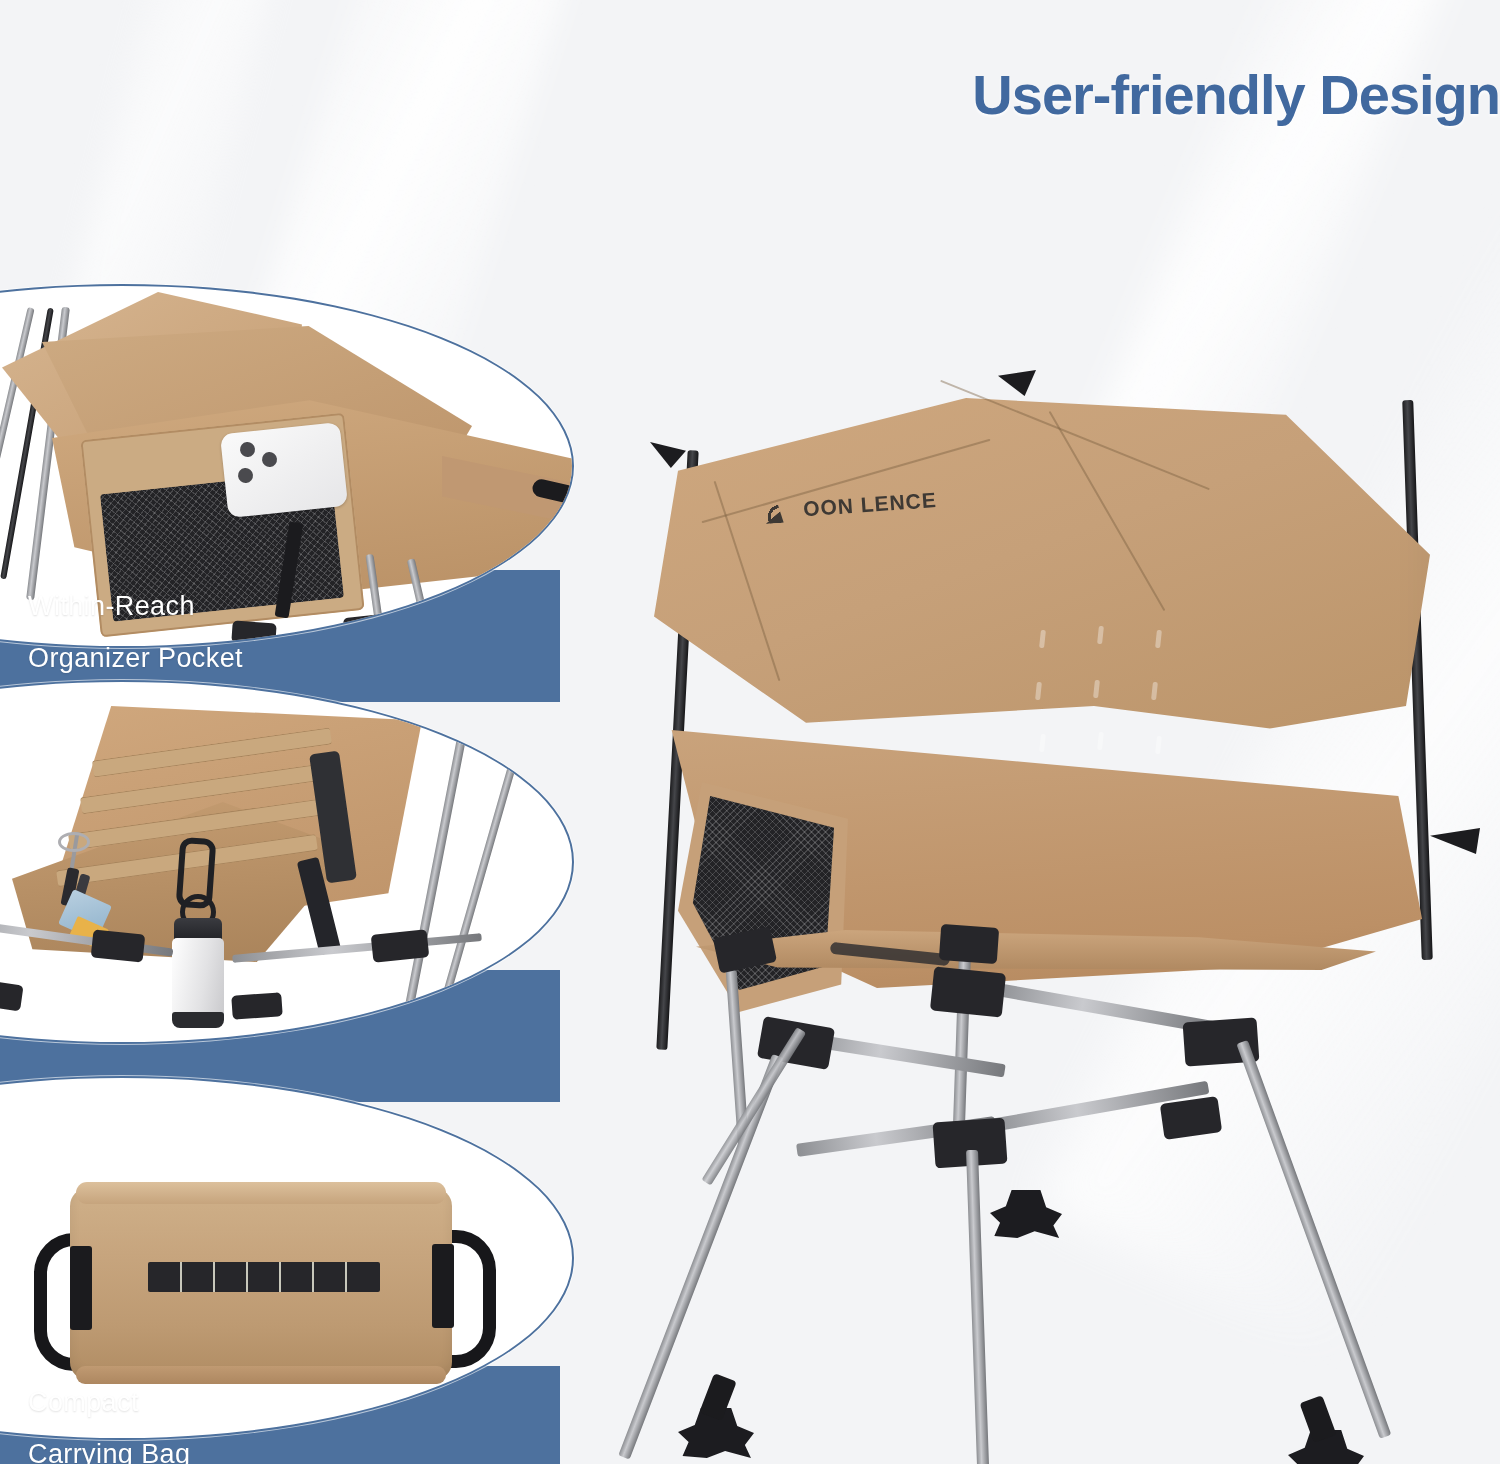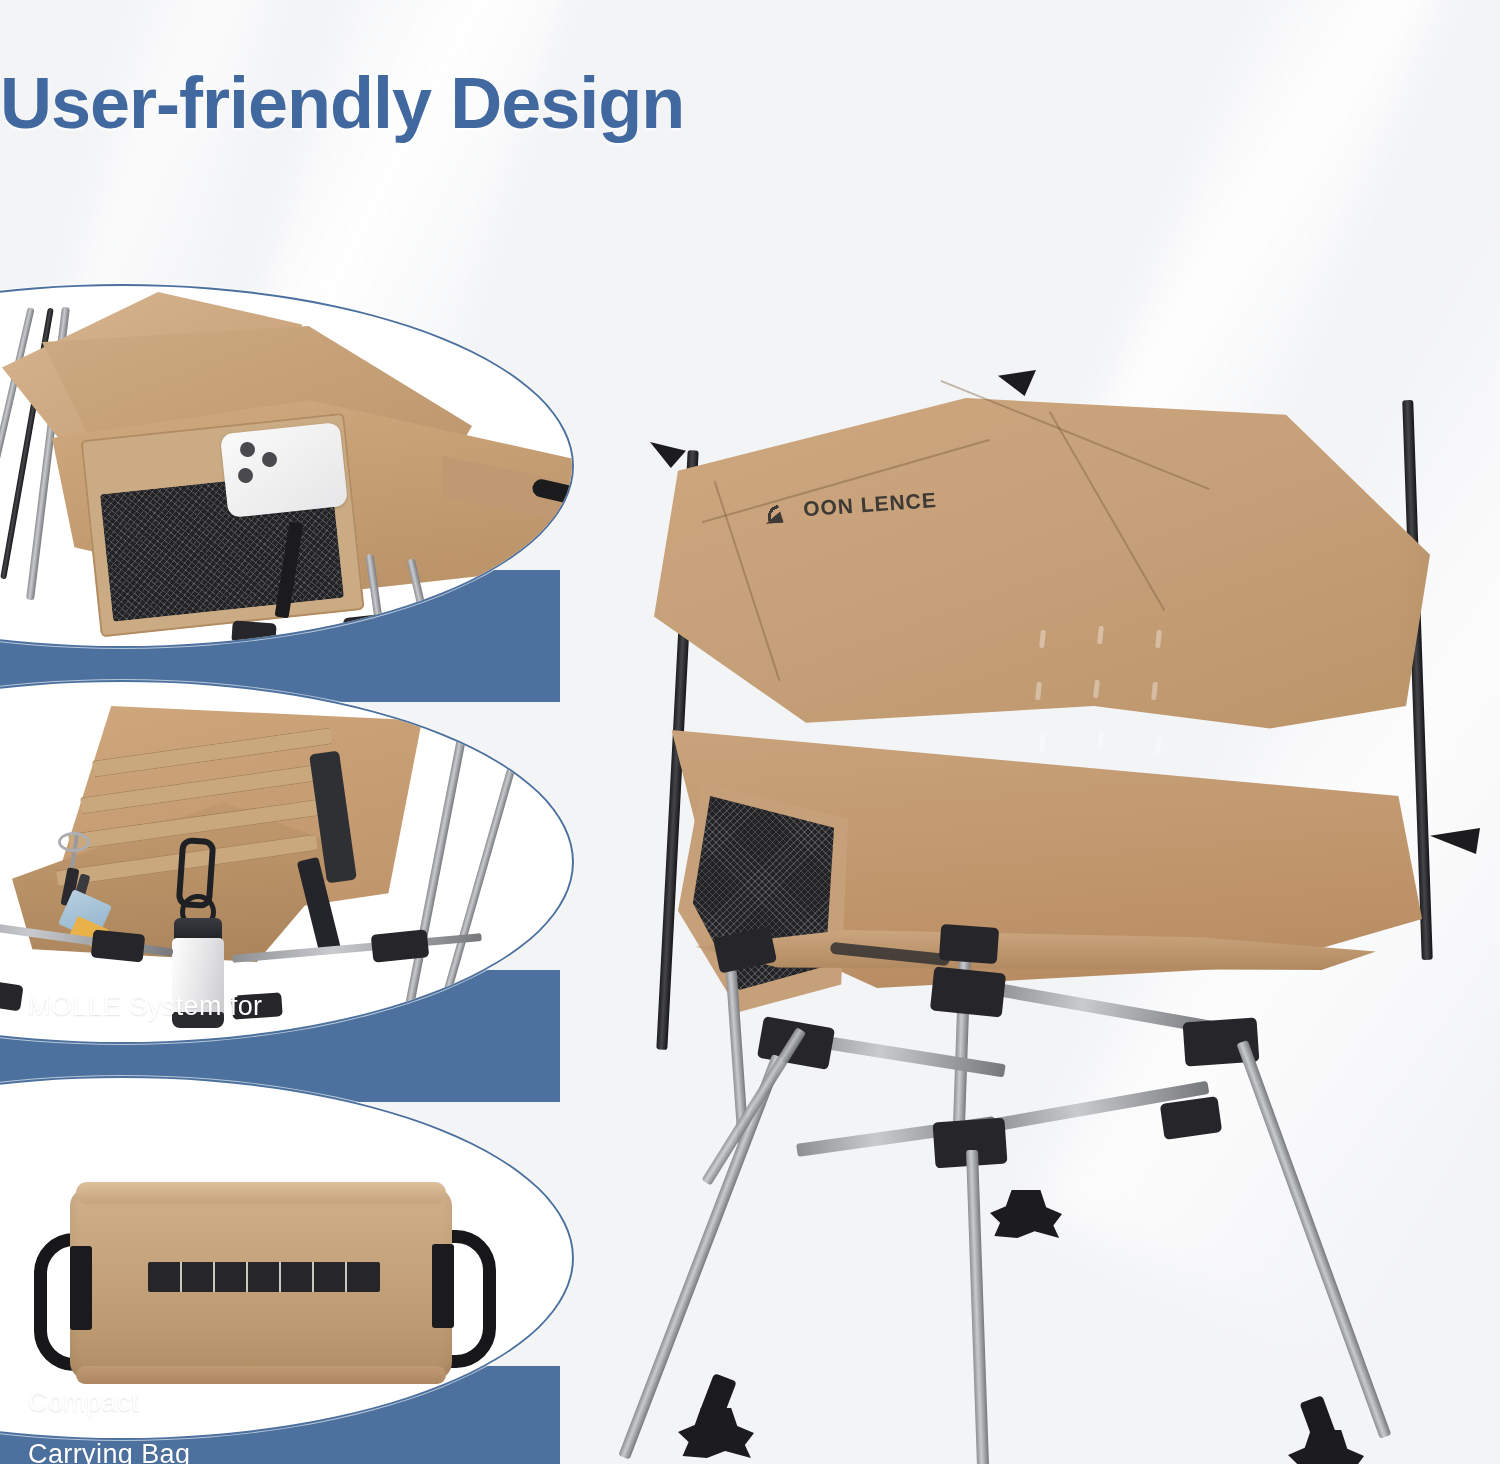--- a/index.html
+++ b/index.html
@@ -17,22 +17,22 @@
   .bg-base{position:absolute;inset:0;background:#f3f4f6;}
   .sheen{position:absolute;background:linear-gradient(100deg,rgba(255,255,255,0) 0%,rgba(255,255,255,.95) 45%,rgba(255,255,255,0) 100%);}
   .sheen.s1{left:300px;top:-260px;width:200px;height:900px;transform:rotate(17deg);filter:blur(12px);}
   .sheen.s2{left:1180px;top:-120px;width:160px;height:700px;transform:rotate(22deg);filter:blur(16px);}
   .sheen.s3{left:1280px;top:140px;width:340px;height:1200px;transform:rotate(26deg);filter:blur(22px);opacity:.8;}
   .sheen.s4{left:120px;top:-200px;width:120px;height:620px;transform:rotate(14deg);filter:blur(14px);opacity:.7;}
 
   
   .title{
     position:absolute;left:0;right:0;top:62px;
-    text-align:left;
-    font-size:72px;font-weight:bold;
+    text-align:right;
+    font-size:56px;font-weight:bold;
     letter-spacing:-1px;
     color:#41699f;
     text-shadow:0 2px 3px rgba(255,255,255,.9);
     white-space:nowrap;
   }
 
   
   .features{position:absolute;left:0;top:284px;width:620px;height:1180px;}
 
   .feature{position:absolute;left:0;width:620px;height:400px;}
@@ -181,20 +181,24 @@
         <div class="blk" style="left:610px;top:236px;width:14px;height:96px;transform:rotate(9deg);border-radius:3px;"></div>
 
         <div class="pole" style="left:700px;top:268px;width:8px;height:95px;transform:rotate(-8deg);"></div>
         <div class="pole" style="left:745px;top:272px;width:8px;height:92px;transform:rotate(-13deg);"></div>
         <div class="hub" style="left:672px;top:330px;width:40px;height:24px;transform:rotate(-6deg);"></div>
         <div class="hub" style="left:560px;top:336px;width:44px;height:22px;transform:rotate(4deg);"></div>
 
       </div>
     </div>
 
+    <div class="caption">
+      <span>Within-Reach</span>
+      <span>Organizer Pocket</span>
+    </div>
   </div>
 
   <div class="feature f2">
     <div class="band"></div>
 
     <div class="oval">
       <div class="oval-inner">
 
         <div class="fab" style="left:330px;top:24px;width:420px;height:240px;clip-path:polygon(26% 0%,100% 6%,92% 78%,8% 100%);background:linear-gradient(165deg,#d0a87e,#bd9268);"></div>
         <div class="fab-d" style="left:340px;top:120px;width:340px;height:160px;clip-path:polygon(0% 48%,62% 0%,100% 30%,72% 100%,6% 92%);background:linear-gradient(175deg,#c49c71,#a9835a);"></div>
@@ -227,21 +231,20 @@
         <div class="pole" style="left:262px;top:250px;width:240px;height:8px;transform:rotate(8deg);"></div>
         <div class="pole" style="left:560px;top:262px;width:250px;height:8px;transform:rotate(-5deg);"></div>
         <div class="hub" style="left:420px;top:250px;width:52px;height:28px;transform:rotate(6deg);"></div>
         <div class="hub" style="left:700px;top:250px;width:56px;height:28px;transform:rotate(-6deg);"></div>
         <div class="hub" style="left:300px;top:300px;width:50px;height:26px;transform:rotate(8deg);"></div>
         <div class="hub" style="left:560px;top:312px;width:50px;height:24px;transform:rotate(-4deg);"></div>
       </div>
     </div>
 
     <div class="caption">
-      <span>MOLLE System for</span>
     </div>
   </div>
 
   <div class="feature f3">
     <div class="band"></div>
 
     <div class="oval">
       <div class="oval-inner">
 
         <div class="ph" style="left:362px;top:155px;width:56px;height:112px;border:13px solid #17171a;border-radius:40px 8px 8px 40px;background:transparent;"></div>

